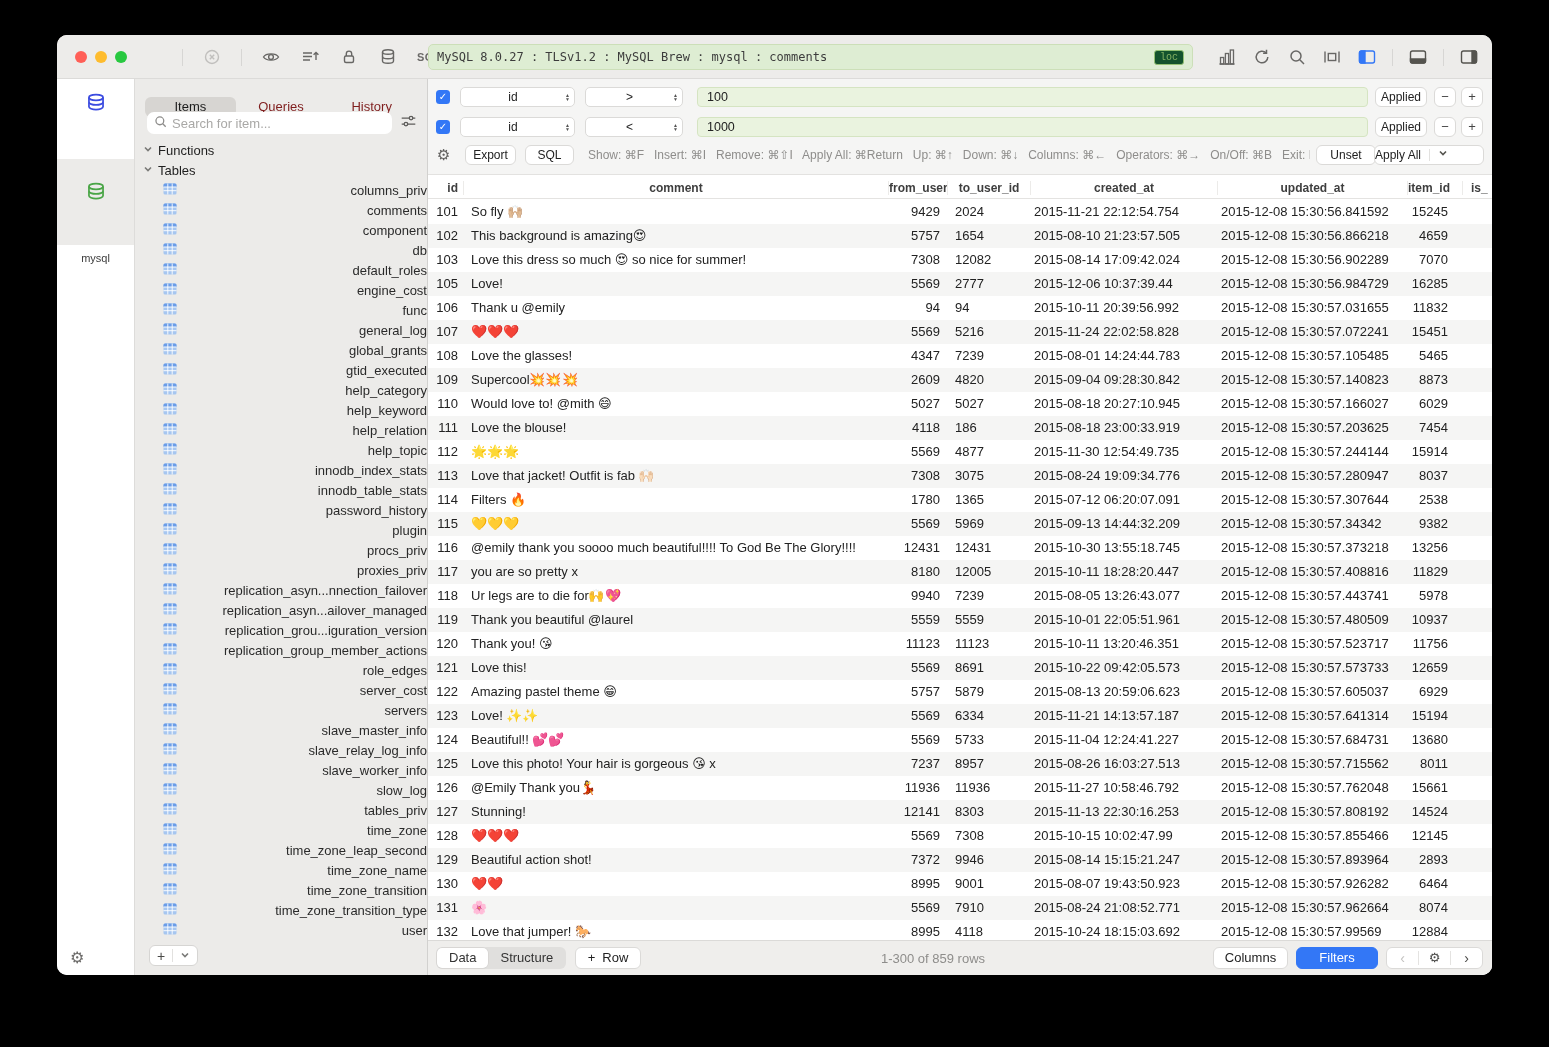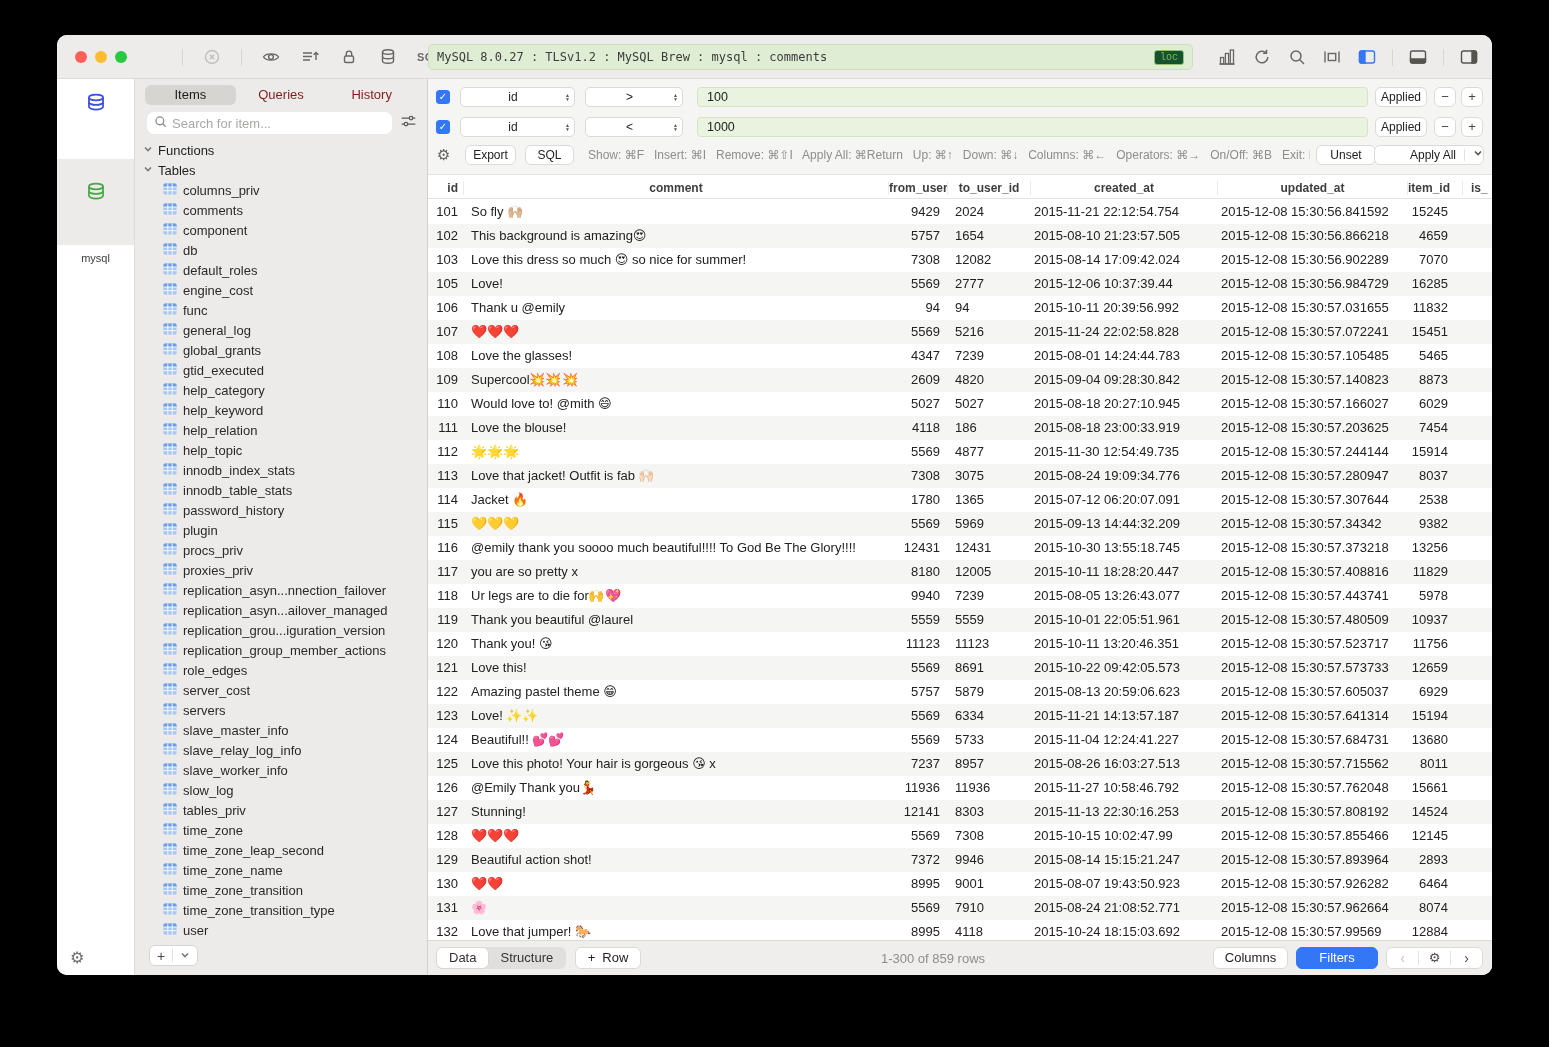--- a/index.html
+++ b/index.html
@@ -26,32 +26,32 @@
 
   
   .conn-strip { position:absolute; left:0; top:44px; width:78px; bottom:0; background:#FFF; border-right:1px solid #DDDCDA; }
   .conn-sel { position:absolute; left:0; top:80px; width:77px; height:86px; background:#ECEBE9; }
   .conn-item { position:absolute; left:0; width:77px; display:flex; flex-direction:column; align-items:center; gap:3px; }
   .conn-item .lbl { font-size:11px; color:#3C3C3C;margin-top:39px; }
   .strip-gear { position:absolute; left:13px; bottom:8px; font-size:16px; color:#6E6D6B; }
 
   
   .sidebar { position:absolute; left:78px; top:44px; width:293px; bottom:0; background:#ECEBE9; border-right:1px solid #D2D1CF; }
-  .side-tabs { position:absolute; top:6px; left:10px; right:10px; display:flex; }
+  .side-tabs { position:absolute; top:18px; left:10px; right:10px; display:flex; }
   .side-tab { flex:1; height:20px; line-height:20px; text-align:center; font-size:13px; color:#7f1d1d; border-radius:6px; }
   .side-tab.active { background:#D7D5D2; color:#1C1C1C; }
   .search-row { position:absolute; top:33px; left:12px; right:10px; display:flex; align-items:center; gap:8px; }
   .search-field { flex:1; height:22px; background:#FFF; border-radius:7px; display:flex; align-items:center; padding:0 7px; gap:5px; }
   .search-field input { border:none; outline:none; background:transparent; flex:1; font-size:13px; color:#3b82f6;
     font-family:"Liberation Sans","DejaVu Sans",sans-serif; }
   .search-field input::placeholder { color:#A9A8A6; }
   .tree { position:absolute; top:61px; left:0; right:0; }
   .tree-section { height:20px; display:flex; align-items:center; padding-left:8px; gap:5px; font-size:13px; color:#1F1F1F; }
   .tbl-item { height:20px; display:flex; align-items:center; padding-left:28px; gap:6px; font-size:13px; color:#2A2A2A;
-    white-space:nowrap; overflow:hidden; }
+    white-space:nowrap; overflow:hidden;justify-content:space-between; }
   .add-btn { position:absolute; left:14px; bottom:9px; height:21px; background:#FFF; border:1px solid #D6D5D3;
     border-radius:6px; display:flex; align-items:center; padding:0 7px; gap:7px; font-size:14px; color:#4A4A48; }
   .add-btn .sep { width:1px; height:13px; background:#E2E1DF; }
   .chev { font-size:10px; color:#7A7A78; }
 
   
   .main { position:absolute; left:371px; top:44px; right:0; bottom:0; background:#FFF; }
   .filter-panel { position:absolute; top:0; left:0; right:0; height:96px; background:#F5F5F4; border-bottom:1px solid #E3E2E0; }
   .f-row { position:absolute; left:0; right:0; height:20px; }
   .f-check { position:absolute; left:8px; top:3px; width:14px; height:14px; background:#3377F6; border-radius:3.5px;
@@ -65,21 +65,21 @@
     border-radius:4px; font-size:12.5px; color:#222; padding:0 9px; line-height:18px; }
   .f-applied { position:absolute; left:947px; top:0; width:52px; height:20px; line-height:18px; }
   .f-mini { position:absolute; top:0; width:22px; height:20px; line-height:17px; font-size:13px; color:#444; }
   .f-toolbar { position:absolute; top:66px; left:0; right:0; height:20px; }
   .gear { font-size:15px; color:#61605E; }
   .f-toolbar .gear { position:absolute; left:9px; top:1px; }
   .tb-btn { position:absolute; top:0; height:20px; line-height:18px; font-size:12px; }
   .shortcuts { position:absolute; left:160px; top:0; width:722px; height:20px; line-height:20px; overflow:hidden;
     font-size:12px; color:#8E8D8B; white-space:pre; }
   .applyall { position:absolute; left:946px; top:0; width:110px; height:20px; display:flex; align-items:center;
-    justify-content:flex-end; gap:8px; }
+    justify-content:flex-start; gap:8px; }
   .applyall .sep { width:1px; height:12px; background:#E2E1DF; }
 
   
   .gridcols { display:grid; grid-template-columns:35px 425px 59px 83px 187px 190px 55px 1fr; }
   .grid-header { position:absolute; top:98px; left:0; right:0; height:22px; border-bottom:1px solid #E4E3E1;
     background:#FFF; align-items:center; font-size:12px; font-weight:bold; color:#3E3E3E; }
   .grid-header .cell { border-left:1px solid #ECEBE9; height:14px; line-height:14px; }
   .grid-header .cell:first-child { border-left:none; }
   .grid-body { position:absolute; top:121px; left:0; right:0; height:740px; overflow:hidden; }
   .rrow { height:24px; line-height:24px; font-size:13px; color:#222; }
@@ -901,21 +901,21 @@
           <div class="cell c1">Love that jacket! Outfit is fab 🙌🏻</div>
           <div class="cell c2">7308</div>
           <div class="cell c3">3075</div>
           <div class="cell c4">2015-08-24 19:09:34.776</div>
           <div class="cell c5">2015-12-08 15:30:57.280947</div>
           <div class="cell c6">8037</div>
           <div class="cell c7"></div>
         </div>
         <div class="rrow gridcols">
           <div class="cell c0">114</div>
-          <div class="cell c1">Jacket 🔥</div>
+          <div class="cell c1">Filters 🔥</div>
           <div class="cell c2">1780</div>
           <div class="cell c3">1365</div>
           <div class="cell c4">2015-07-12 06:20:07.091</div>
           <div class="cell c5">2015-12-08 15:30:57.307644</div>
           <div class="cell c6">2538</div>
           <div class="cell c7"></div>
         </div>
         <div class="rrow gridcols alt">
           <div class="cell c0">115</div>
           <div class="cell c1">💛💛💛</div>

